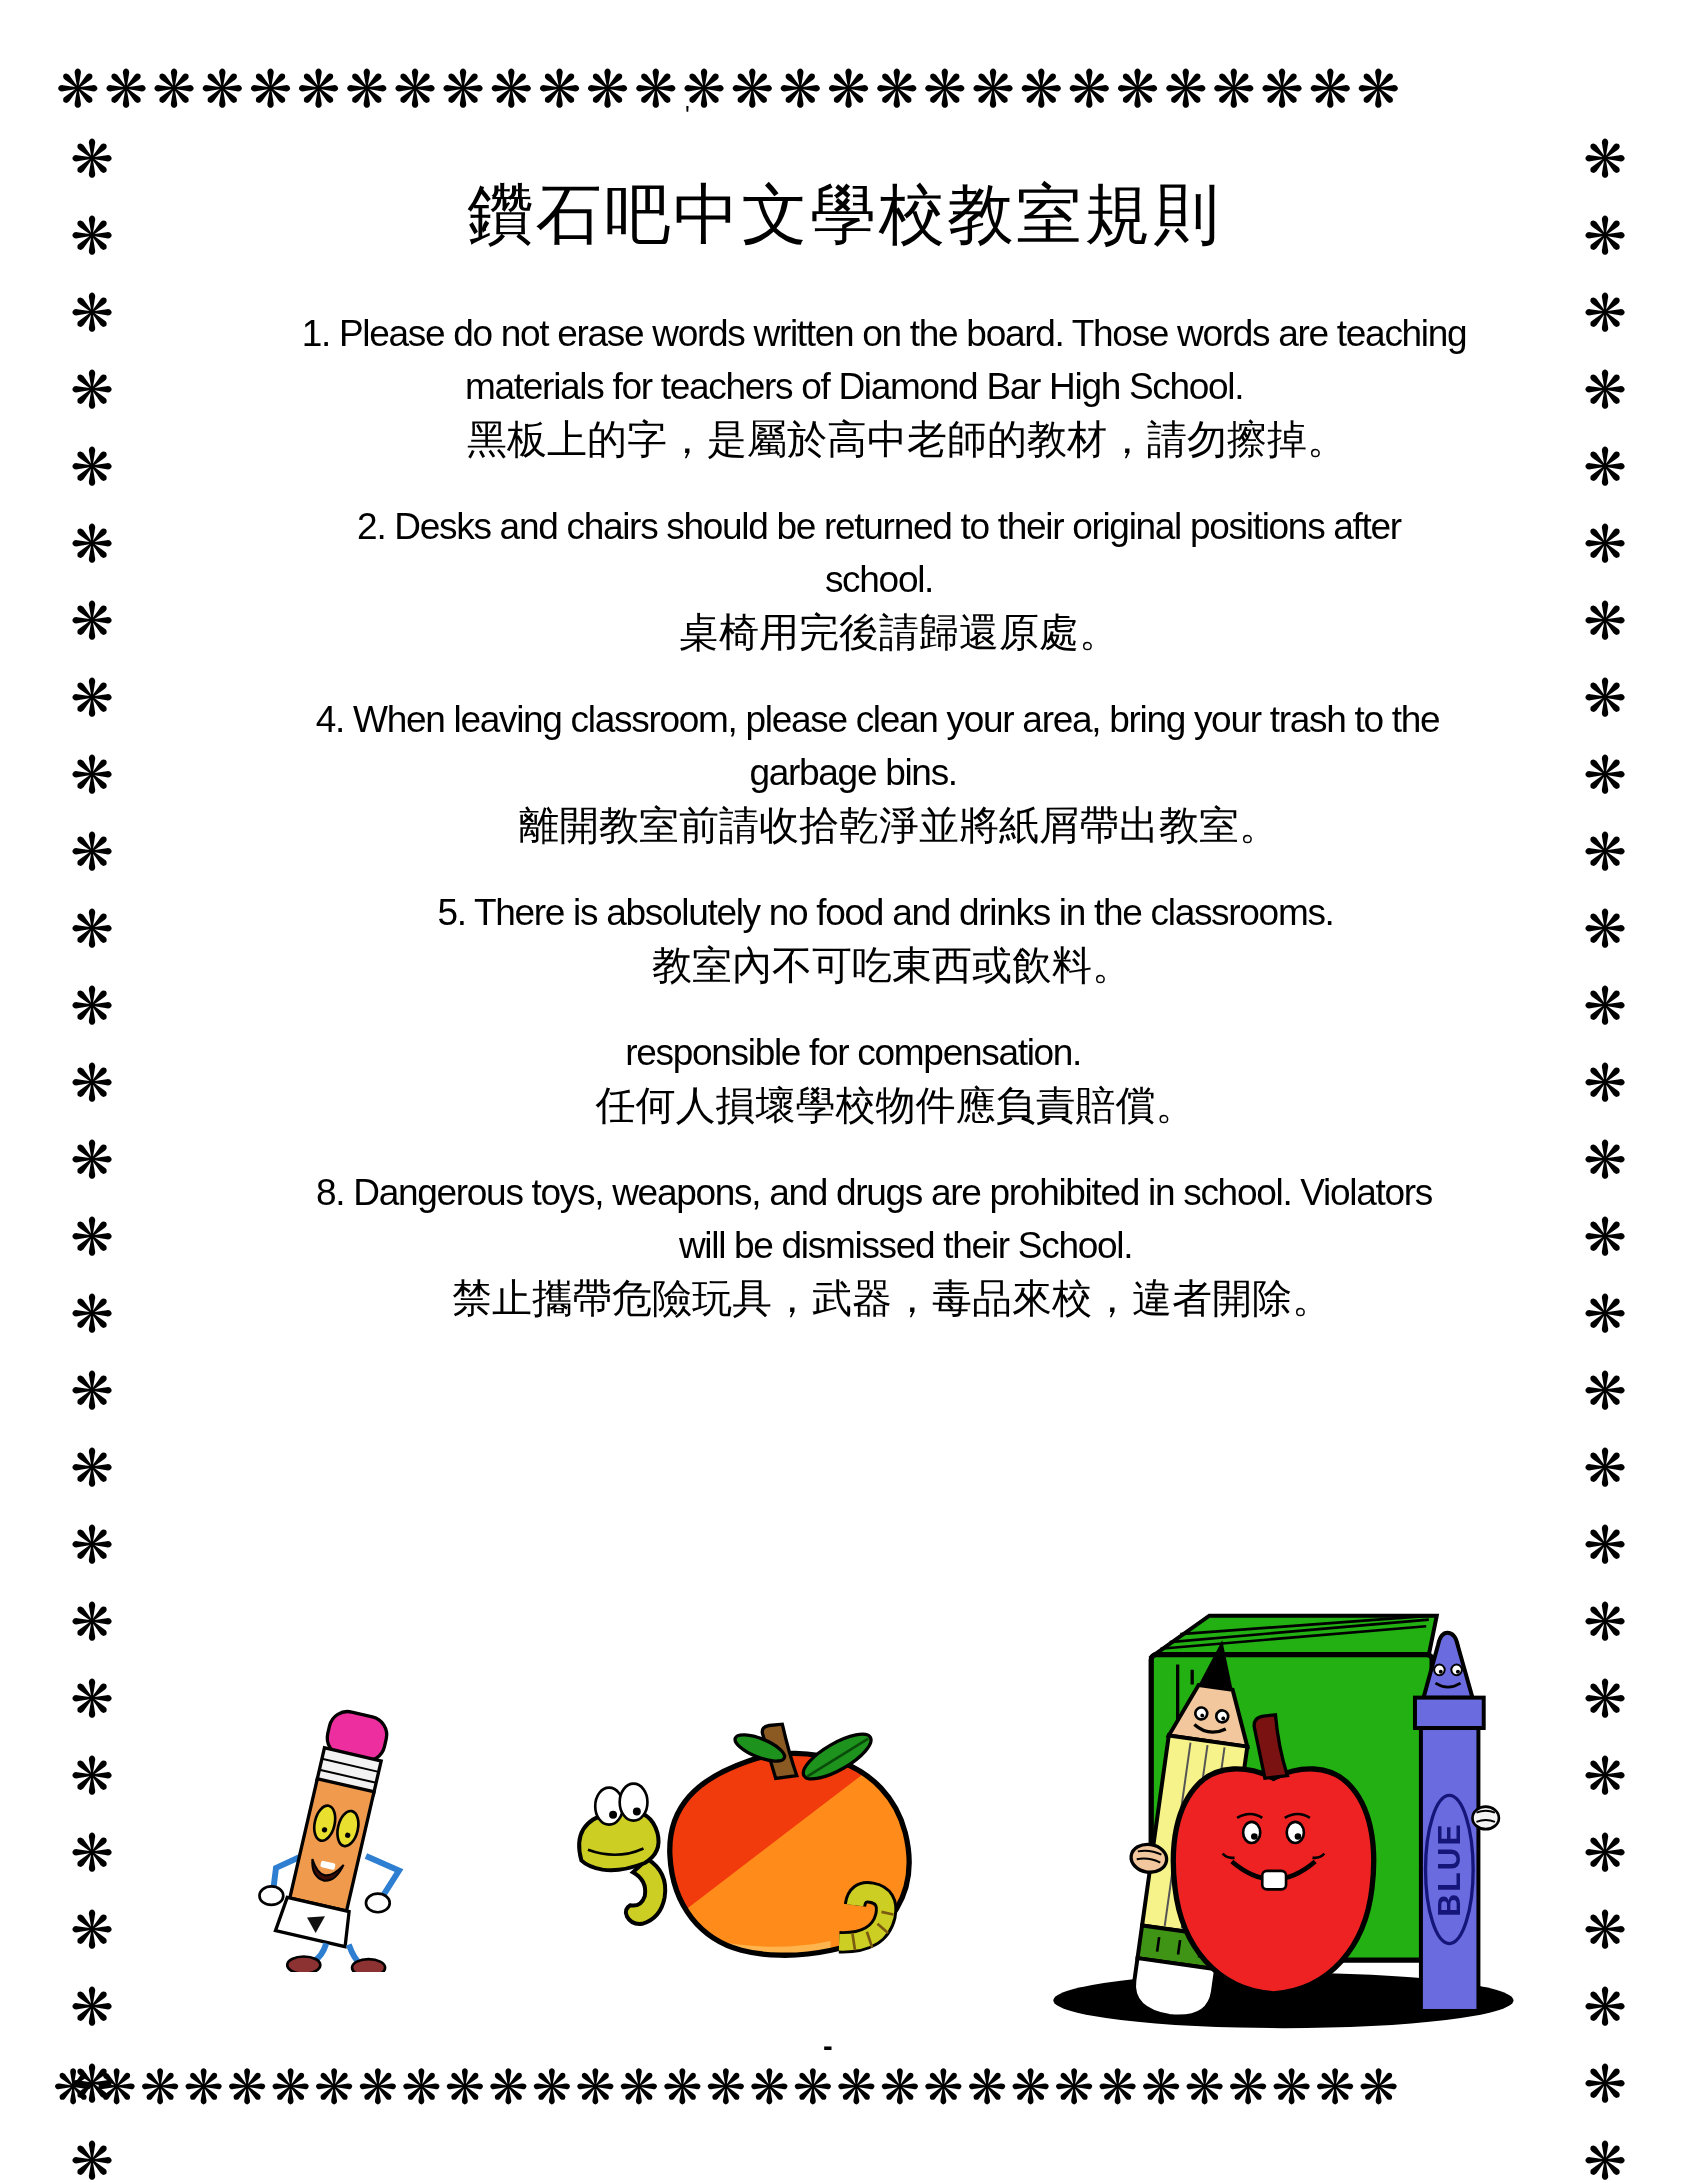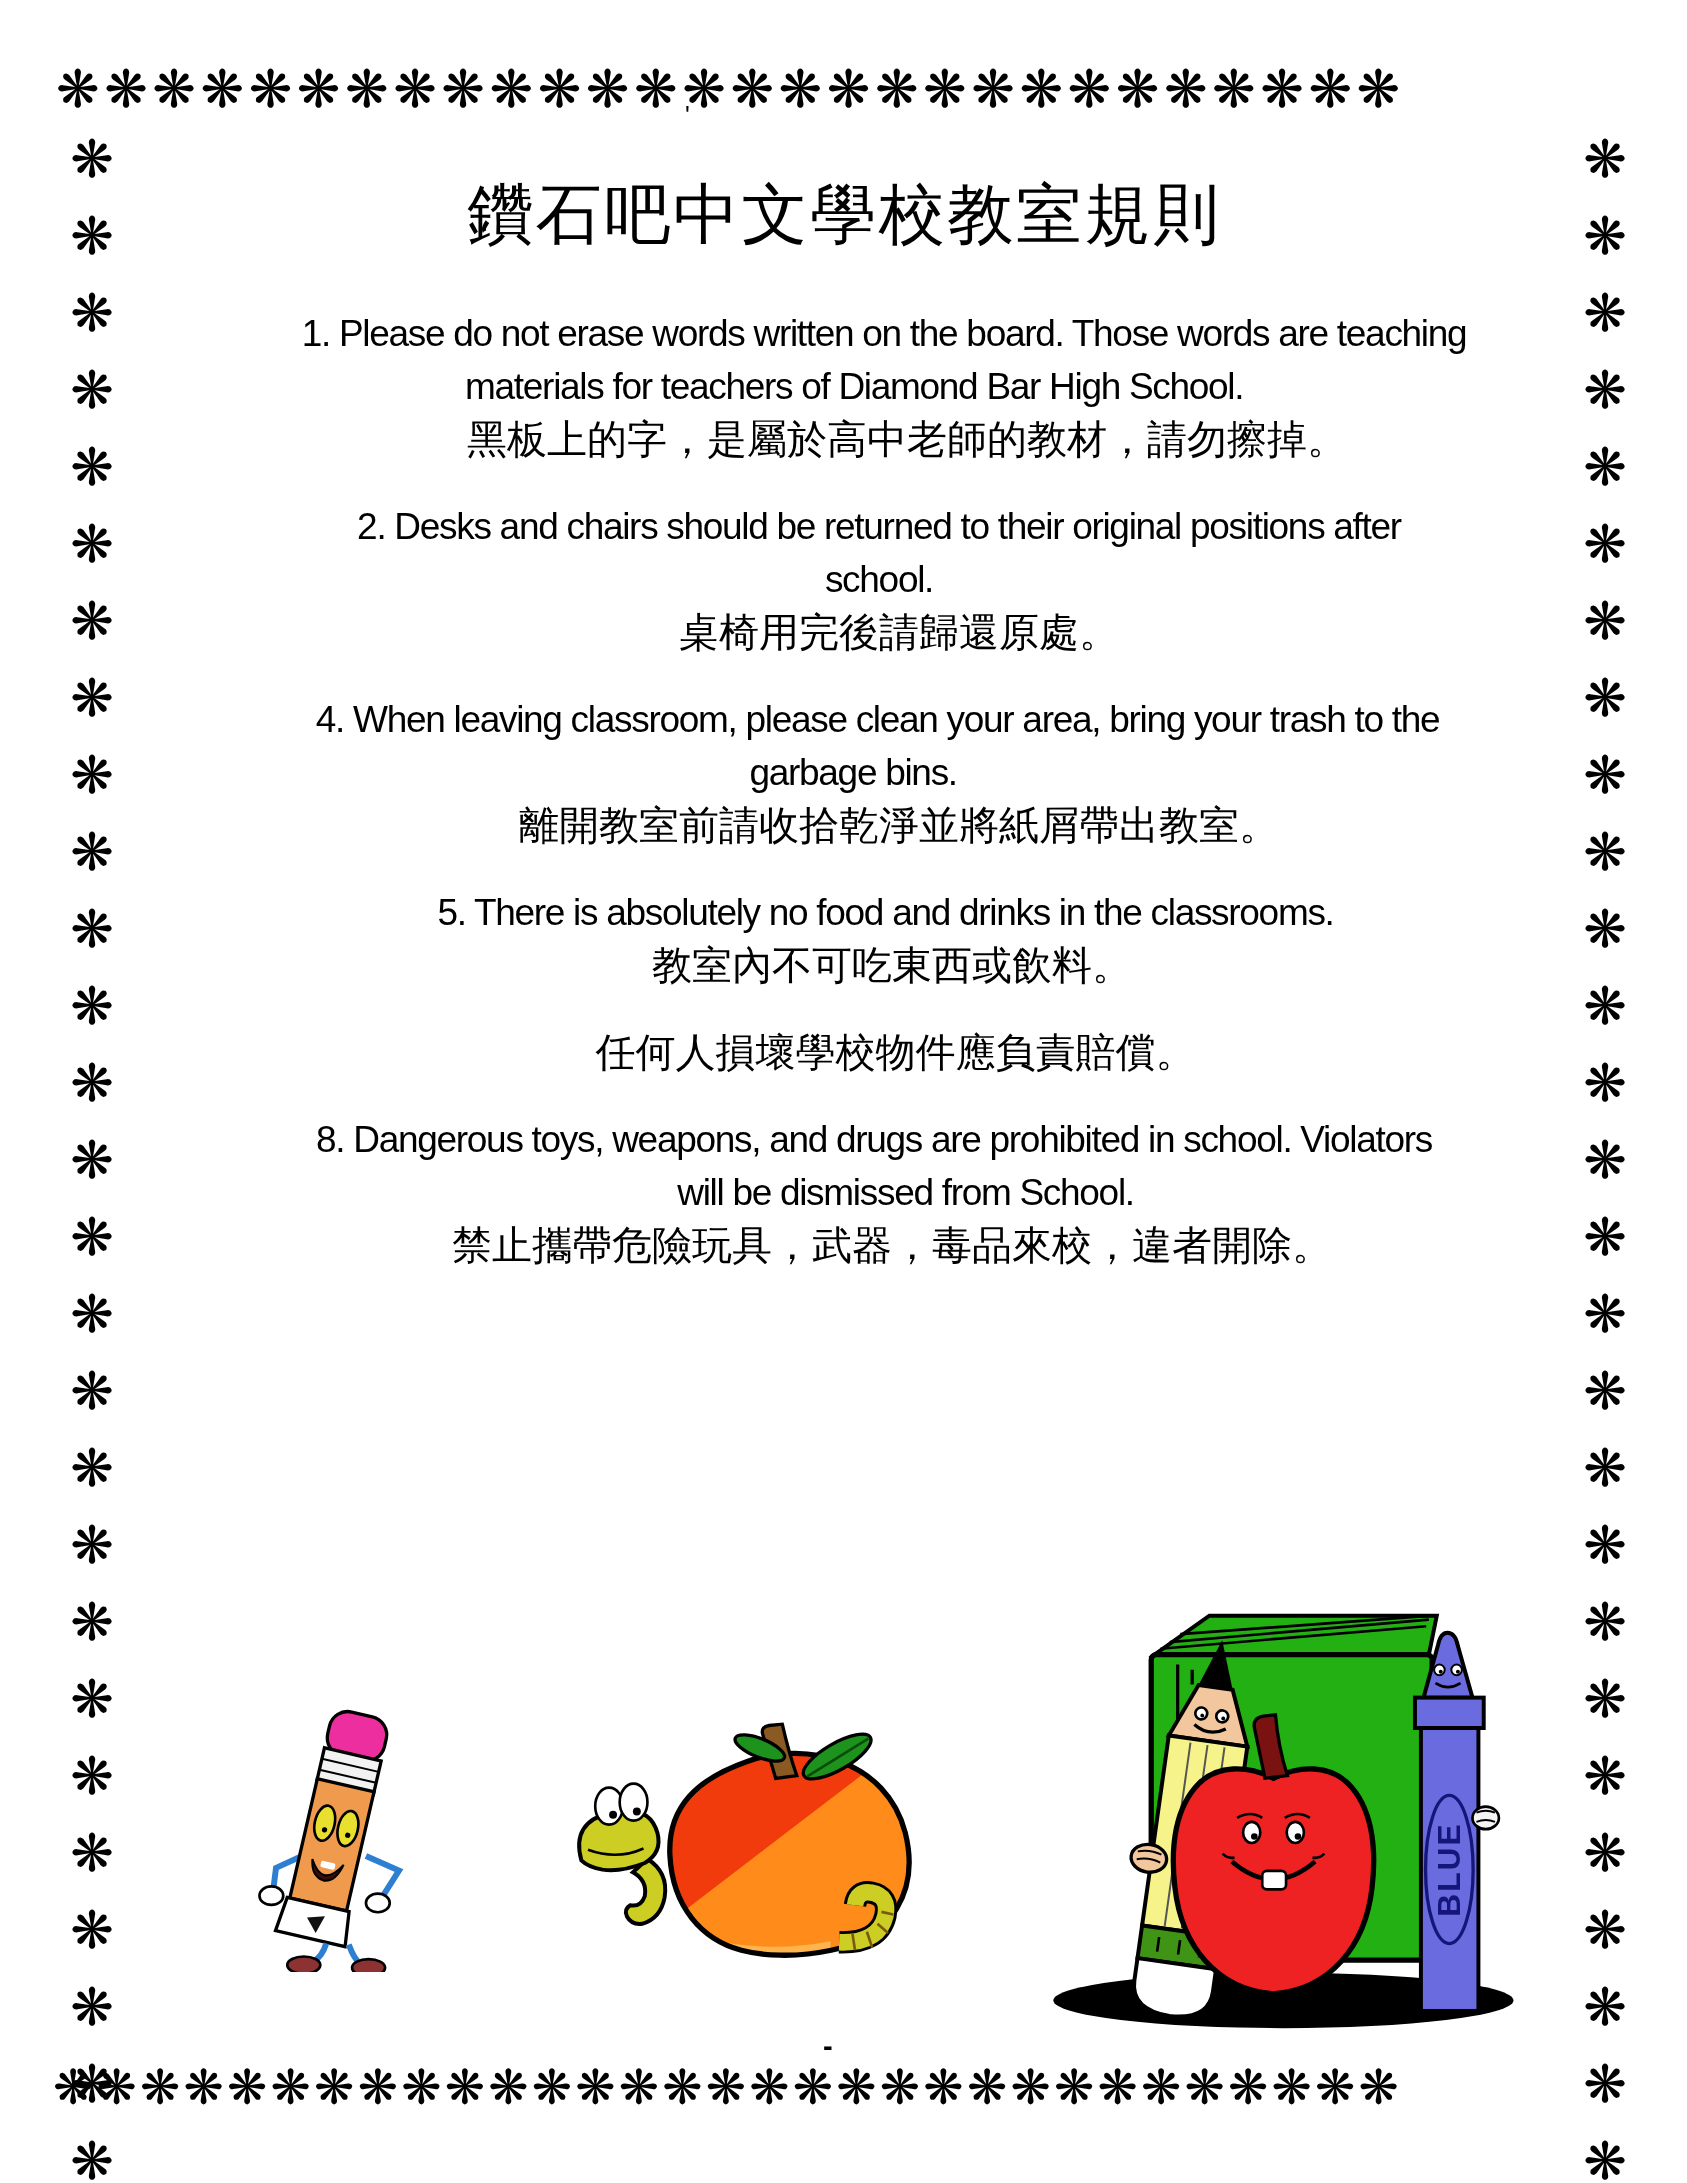--- a/index.html
+++ b/index.html
@@ -79,26 +79,27 @@
     <div class="en-line" style="padding-left:1.3px">garbage bins.</div>
     <div class="zh-line" style="padding-left:93px">離開教室前請收拾乾淨並將紙屑帶出教室。</div>
   </div>
 
   <div class="rule">
     <div class="en-line" style="padding-left:66px">5. There is absolutely no food and drinks in the classrooms.</div>
     <div class="zh-line" style="padding-left:79px">教室內不可吃東西或飲料。</div>
   </div>
 
   <div class="rule">
+    <div class="en-line" style="padding-left:1.3px">responsible for compensation.</div>
     <div class="zh-line" style="padding-left:86px">任何人損壞學校物件應負責賠償。</div>
   </div>
 
   <div class="rule">
     <div class="en-line" style="padding-left:43px">8. Dangerous toys, weapons, and drugs are prohibited in school. Violators</div>
-    <div class="en-line" style="padding-left:106px">will be dismissed from School.</div>
+    <div class="en-line" style="padding-left:106px">will be dismissed their School.</div>
     <div class="zh-line" style="padding-left:79px">禁止攜帶危險玩具，武器，毒品來校，違者開除。</div>
   </div>
 
 </div>
 
 <div class="illus illus-pencil">
   <svg viewBox="0 0 310 415" xmlns="http://www.w3.org/2000/svg">
 
     <polyline points="112,235 62,258 58,290" fill="none" stroke="#2e7fd1" stroke-width="9"></polyline>
     <polyline points="198,240 248,262 222,303" fill="none" stroke="#2e7fd1" stroke-width="9"></polyline>

